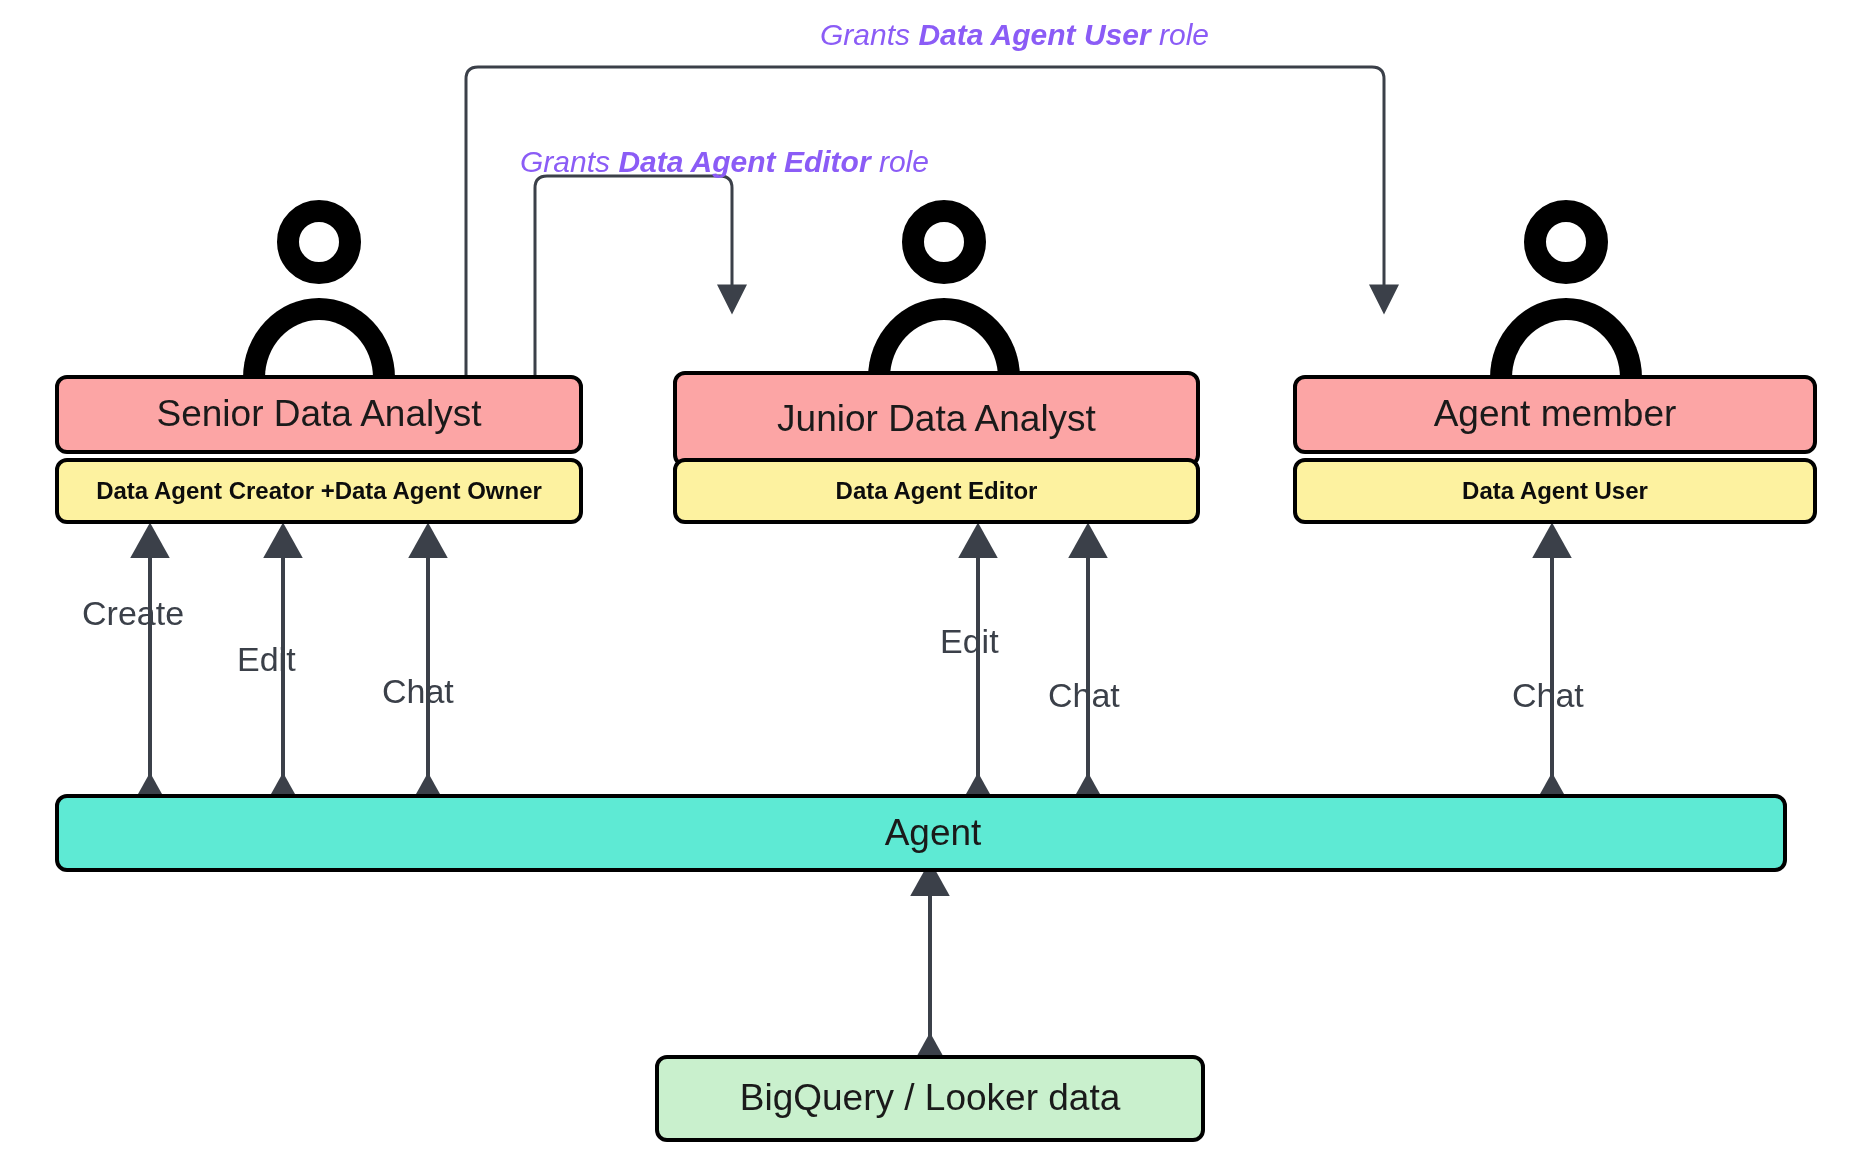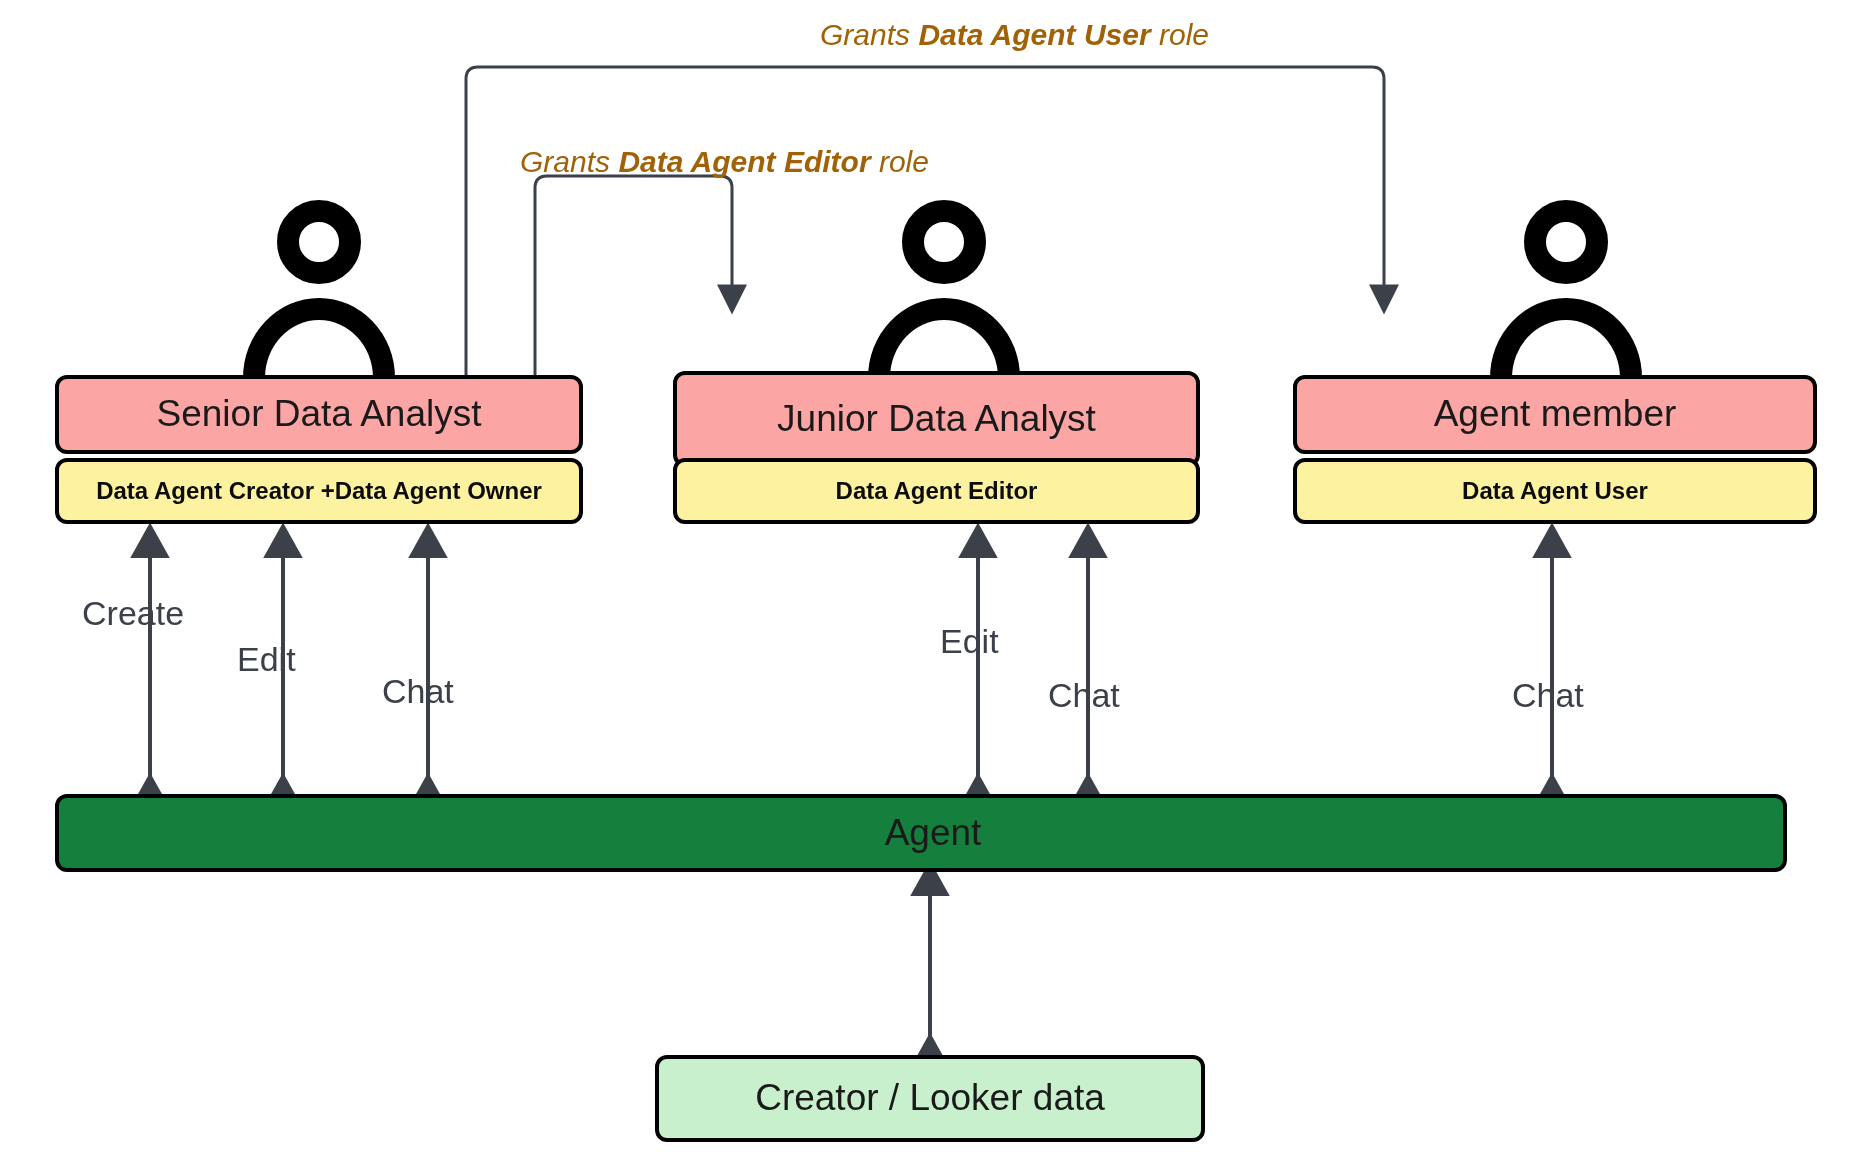--- a/index.html
+++ b/index.html
@@ -13,28 +13,28 @@
       width:84px;height:84px;border-radius:50%;border:22px solid #000;box-sizing:border-box;}
   .person .body{position:absolute;left:50%;bottom:0;transform:translateX(-50%);
       width:152px;height:82px;border:22px solid #000;border-bottom:none;box-sizing:border-box;
       border-top-left-radius:78px 82px;border-top-right-radius:78px 82px;}
 
   
   .box{position:absolute;box-sizing:border-box;border:4px solid #000;border-radius:12px;
        display:flex;align-items:center;justify-content:center;text-align:center;line-height:1.15;}
   .role-box{background:#fca5a5;font-size:37px;font-weight:400;color:#1a1a1a;}
   .perm-box{background:#fdf2a0;font-size:24px;font-weight:bold;color:#0d0d0d;}
-  .agent-box{background:#15803d;font-size:37px;font-weight:400;color:#1a1a1a;padding-left:24px;}
+  .agent-box{background:#5eead4;font-size:37px;font-weight:400;color:#1a1a1a;padding-left:24px;}
   .data-box{background:#c9f0cd;font-size:37px;font-weight:400;color:#1a1a1a;}
 
   
   .alabel{position:absolute;font-size:34px;color:#3b4049;white-space:nowrap;}
 
   
-  .grants{position:absolute;font-size:30px;font-style:italic;color:#a16207;white-space:nowrap;}
+  .grants{position:absolute;font-size:30px;font-style:italic;color:#8b5cf6;white-space:nowrap;}
   .grants b{font-weight:bold;font-style:italic;}
 
   svg.lines{position:absolute;left:0;top:0;width:1852px;height:1176px;pointer-events:none;}
 </style>
 </head>
 <body>
 
 <div id="stage">
 
   <svg class="lines" viewBox="0 0 1852 1176" xmlns="http://www.w3.org/2000/svg">
@@ -136,16 +136,16 @@
     <span>Data Agent User</span>
   </div>
 
   <div class="alabel" style="left:1512px;top:676px;">Chat</div>
 
   <div class="box agent-box" style="left:55px;top:794px;width:1732px;height:78px;">
     <span>Agent</span>
   </div>
 
   <div class="box data-box" style="left:655px;top:1055px;width:550px;height:87px;">
-    <span>Creator / Looker data</span>
+    <span>BigQuery / Looker data</span>
   </div>
 
 </div>
 
 </body></html>

